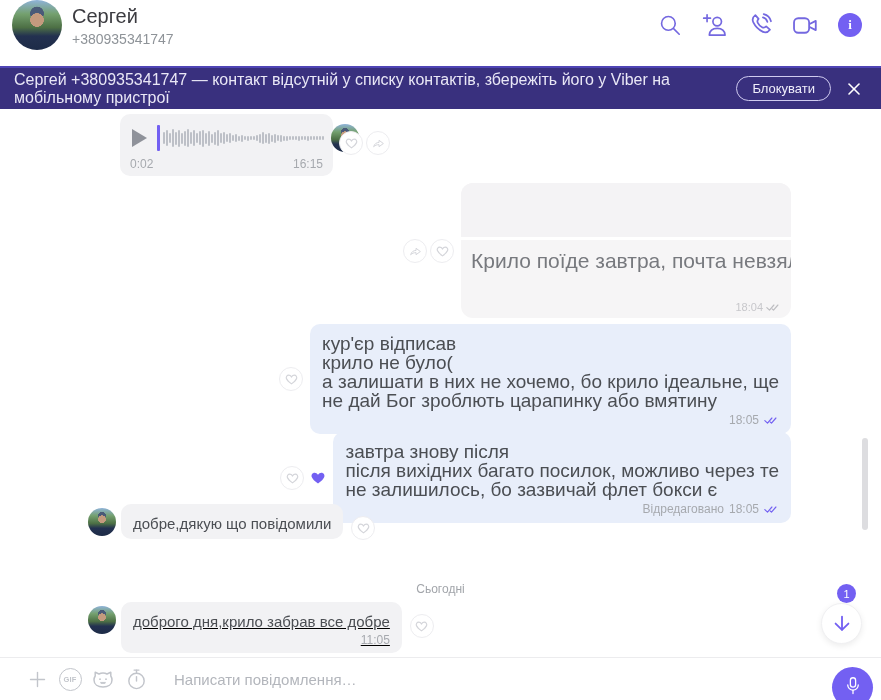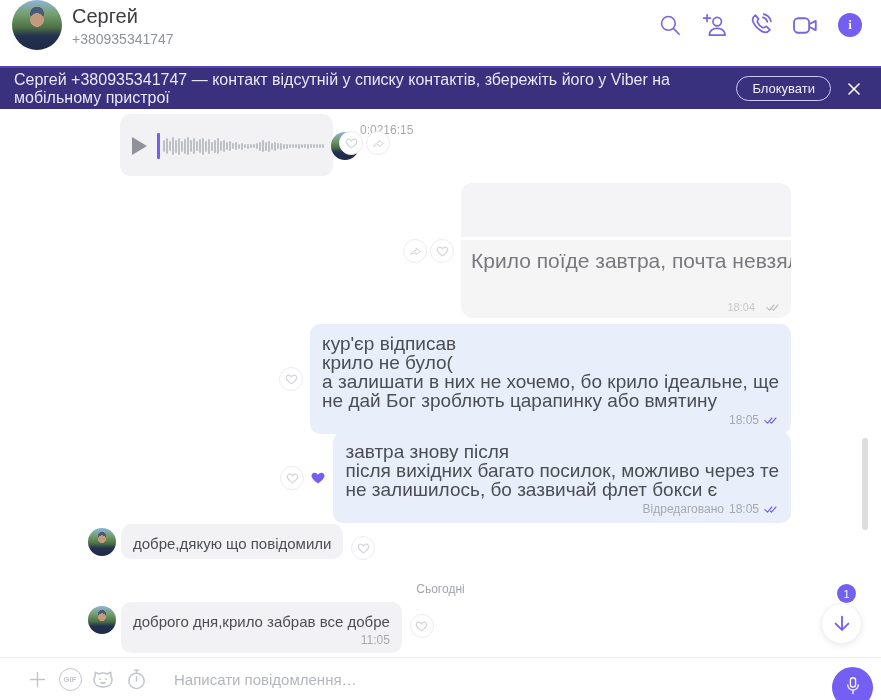--- a/index.html
+++ b/index.html
@@ -29,38 +29,38 @@
   .banner{position:absolute;left:0;top:66px;width:881px;height:43px;background:var(--banner-bg);border-top:2px solid #4f45b5;display:flex;align-items:center;padding:0 14px;}
   .banner-text{color:#e9e7f6;font-size:16px;}
   .block-btn{margin-left:auto;border:1px solid #cfcaef;border-radius:14px;padding:4px 15px;color:#f0eefb;font-size:13px;background:transparent;cursor:pointer;flex:none;}
   .banner-close{width:26px;height:26px;margin-left:10px;display:flex;align-items:center;justify-content:center;color:#fff;cursor:pointer;flex:none;}
 
   
   .time{font-size:12px;color:#a6a9ae;}
   .hover-circle{width:24px;height:24px;border:1px solid #ededf0;border-radius:50%;background:#fff;display:flex;align-items:center;justify-content:center;color:#d4d5da;flex:none;cursor:pointer;}
 
   .voice-row{position:absolute;left:120px;top:114px;display:flex;align-items:flex-start;}
-  .voice-bubble{width:213px;height:62px;background:var(--incoming-bubble);border-radius:10px;padding:7px 9px 5px;display:flex;flex-direction:row;}
+  .voice-bubble{width:213px;height:62px;background:var(--incoming-bubble);border-radius:10px;padding:7px 9px 5px;display:flex;flex-direction:column;}
   .voice-main{display:flex;align-items:center;flex:1;}
   .play-btn{width:20px;height:22px;color:#8f929a;margin-right:8px;cursor:pointer;flex:none;}
   .wave-wrap{display:flex;align-items:center;flex:1;height:30px;cursor:pointer;}
   .cursor{width:3px;height:26px;background:var(--accent);border-radius:1px;margin-right:3px;flex:none;}
   .bars{display:flex;align-items:center;height:100%;overflow:hidden;flex:1;}
   .bars i{display:block;width:2px;margin-right:1px;background:#bdc0c7;border-radius:1px;flex:none;}
   .voice-meta{display:flex;justify-content:space-between;margin-top:2px;padding:0 1px;}
   .voice-hover{display:flex;gap:3px;margin:17px 0 0 6px;}
 
   .msg-out{position:absolute;right:90px;}
   .img-row{top:183px;}
   .image-bubble{width:330px;height:135px;border-radius:12px;overflow:hidden;background:#f6f5f6;position:relative;cursor:pointer;}
   .img-top{height:57px;background:#f4f3f5;border-bottom:3px solid #fff;}
   .img-body{padding:9px 10px 0;}
   .img-caption{font-size:21px;color:#77797e;white-space:nowrap;}
   .img-inner-time{font-size:19px;color:#bdc0c5;text-align:right;margin-top:1px;}
-  .img-stamp{position:absolute;right:10px;bottom:5px;display:flex;align-items:center;gap:11px;font-size:11px;color:#c7c7cb;}
+  .img-stamp{position:absolute;right:10px;bottom:5px;display:flex;align-items:center;gap:3px;font-size:11px;color:#c7c7cb;}
   .left-hovers{position:absolute;right:100%;margin-right:7px;top:50%;transform:translateY(-50%);display:flex;gap:3px;}
 
   .text-bubble{background:var(--outgoing-bubble);border-radius:10px;padding:10px 12px 7px;position:relative;}
   .text-bubble .line{font-size:19px;line-height:19px;color:#4b4e53;white-space:nowrap;}
   .meta-row{display:flex;justify-content:flex-end;align-items:center;gap:5px;margin-top:3px;}
   .checks{color:var(--accent);display:flex;}
   .checks.gray{color:#bdbdc1;}
   .reaction-heart{color:var(--accent);width:16px;height:16px;margin-left:3px;align-self:center;cursor:pointer;}
 
   .msg-in{position:absolute;left:88px;display:flex;align-items:flex-start;}
@@ -306,35 +306,35 @@
         </div>
         <div class="reaction-heart">
           <svg width="16" height="15" viewBox="0 0 24 22" fill="currentColor">
               <path d="M12 20 C7 16.5 3.8 13.5 2.6 10.2 C1.5 7.1 3.6 3.8 6.9 3.8 C9 3.8 10.7 5 12 7 C13.3 5 15 3.8 17.1 3.8 C20.4 3.8 22.5 7.1 21.4 10.2 C20.2 13.5 17 16.5 12 20 Z"></path>
             </svg>
         </div>
       </div>
     </div>
   </div>
 
-  <div class="msg-in" style="top:524px;">
+  <div class="msg-in" style="top:504px;">
     <div class="avatar sm" style="margin-top:4px;"></div>
     <div class="in-bubble">
       <span class="line">добре,дякую що повідомили</span>
     </div>
     <div class="hover-circle">
       <svg width="13" height="12" viewBox="0 0 24 22" fill="none" stroke="currentColor" stroke-width="2.2">
           <path d="M12 20 C7 16.5 3.8 13.5 2.6 10.2 C1.5 7.1 3.6 3.8 6.9 3.8 C9 3.8 10.7 5 12 7 C13.3 5 15 3.8 17.1 3.8 C20.4 3.8 22.5 7.1 21.4 10.2 C20.2 13.5 17 16.5 12 20 Z"></path>
         </svg>
     </div>
   </div>
 
   <div class="date-sep">Сьогодні</div>
 
-  <div class="msg-in" style="top:602px;">
+  <div class="msg-in" style="top:602px;text-decoration:underline;">
     <div class="avatar sm" style="margin-top:4px;"></div>
     <div class="in-bubble">
       <span class="line">доброго дня,крило забрав все добре</span>
       <span class="time">11:05</span>
     </div>
     <div class="hover-circle">
       <svg width="13" height="12" viewBox="0 0 24 22" fill="none" stroke="currentColor" stroke-width="2.2">
           <path d="M12 20 C7 16.5 3.8 13.5 2.6 10.2 C1.5 7.1 3.6 3.8 6.9 3.8 C9 3.8 10.7 5 12 7 C13.3 5 15 3.8 17.1 3.8 C20.4 3.8 22.5 7.1 21.4 10.2 C20.2 13.5 17 16.5 12 20 Z"></path>
         </svg>
     </div>

